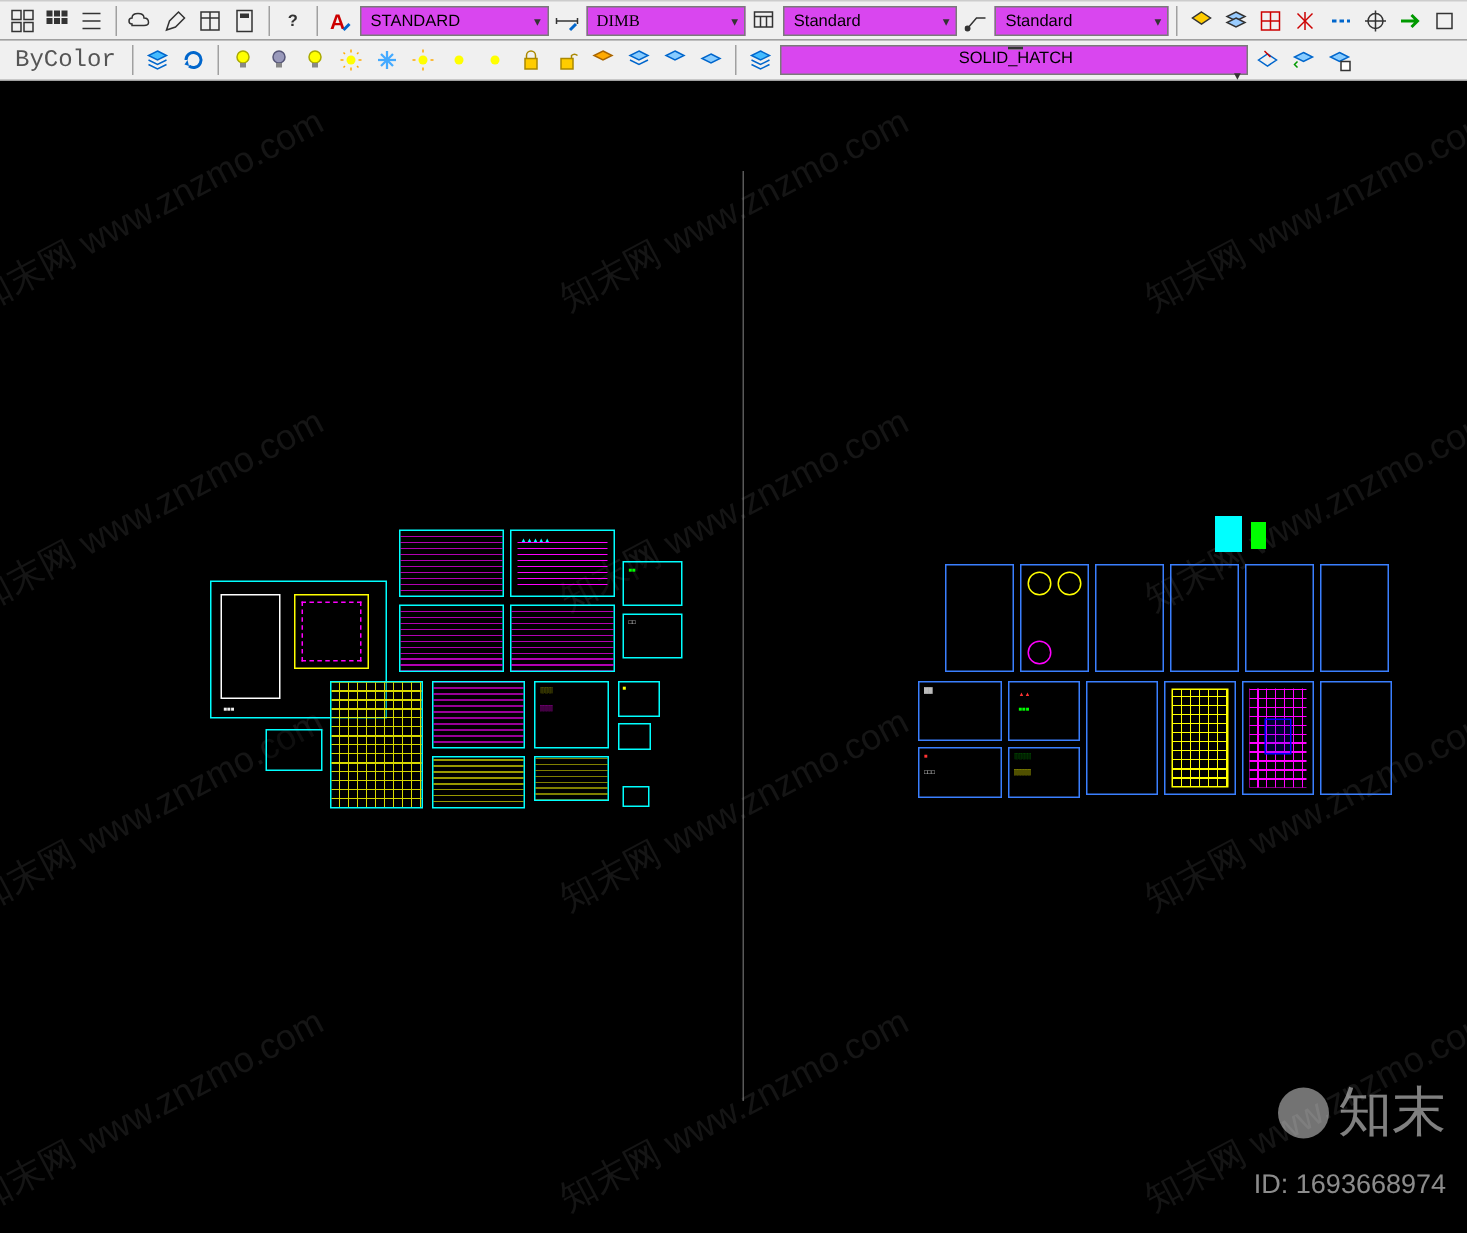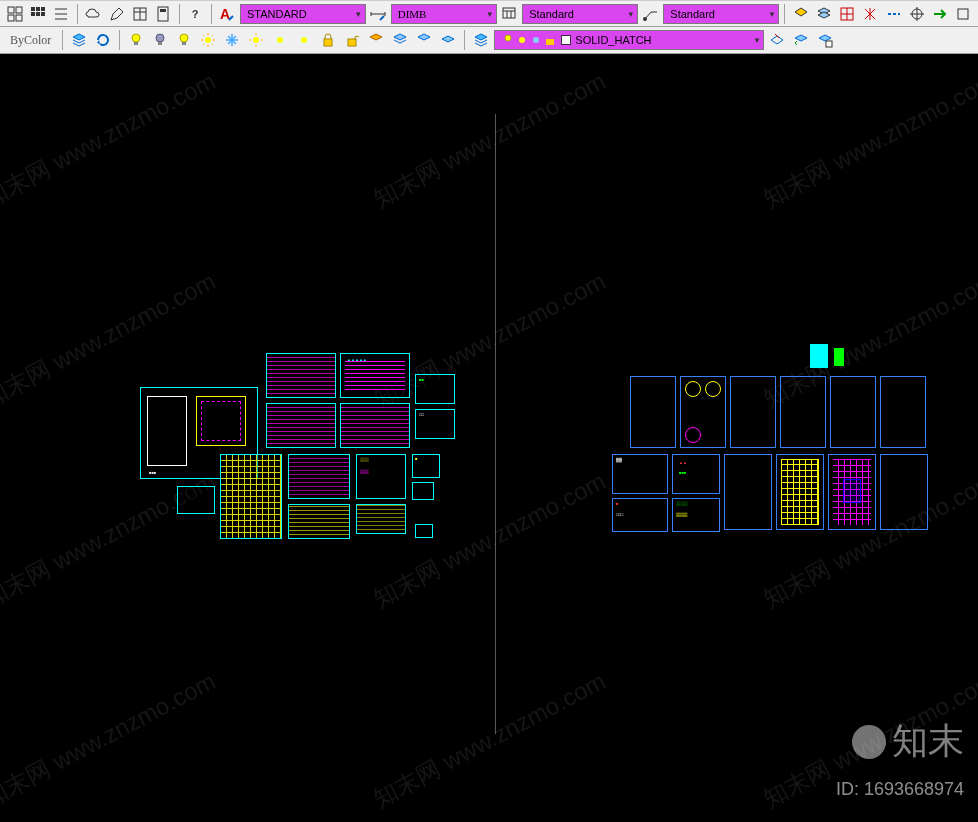--- a/index.html
+++ b/index.html
@@ -8,22 +8,22 @@
 .toolbar-row { display: flex; align-items: center; background: #f0f0f0; border-bottom: 1px solid #a0a0a0; padding: 2px 4px; gap: 2px; height: 27px; }
 .toolbar-row.r1 { border-top: 1px solid #ccc; }
 .tb-btn { width: 22px; height: 22px; display: flex; align-items: center; justify-content: center; border: 1px solid transparent; cursor: pointer; }
 .sep { width: 1px; height: 20px; background: #a0a0a0; margin: 0 3px; }
 .combo { height: 20px; border: 1px solid #7a7a7a; background: #d946ef; font-size: 11px; display: flex; align-items: center; padding: 0 4px 0 6px; cursor: pointer; position: relative; }
 .combo .arrow { margin-left: auto; font-size: 9px; color: #333; }
 .combo.c1 { width: 130px; }
 .combo.c2 { width: 110px; font-family: Liberation Serif, serif; }
 .combo.c3 { width: 120px; }
 .combo.c4 { width: 120px; }
-.combo.c5 { width: 270px; }
-.lbl-bycolor { font-family: Liberation Serif, serif; color: #555; font-size: 12px; padding: 0 6px; }
+.combo.c5 { width: 312px; flex-direction: column; }
+.lbl-bycolor { font-family: Liberation Mono, monospace; color: #555; font-size: 16px; padding: 0 6px; }
 
 .canvas { position: relative; width: 978px; height: 766px; background: #000; overflow: hidden; }
 .divider-v { position: absolute; left: 495px; top: 60px; width: 1px; height: 620px; background: rgba(255,255,255,0.35); }
 
 .wm { position: absolute; color: rgba(160,160,160,0.13); font-size: 24px; transform: rotate(-28deg); white-space: nowrap; user-select: none; pointer-events: none; }
 
 .sheet { position: absolute; border: 1px solid #00ffff; background: rgba(0,0,0,0.3); }
 .sheet .fill { width: 100%; height: 100%; position: relative; overflow: hidden; }
 .sheet-b { position: absolute; border: 1px solid #3a7fff; }
 

